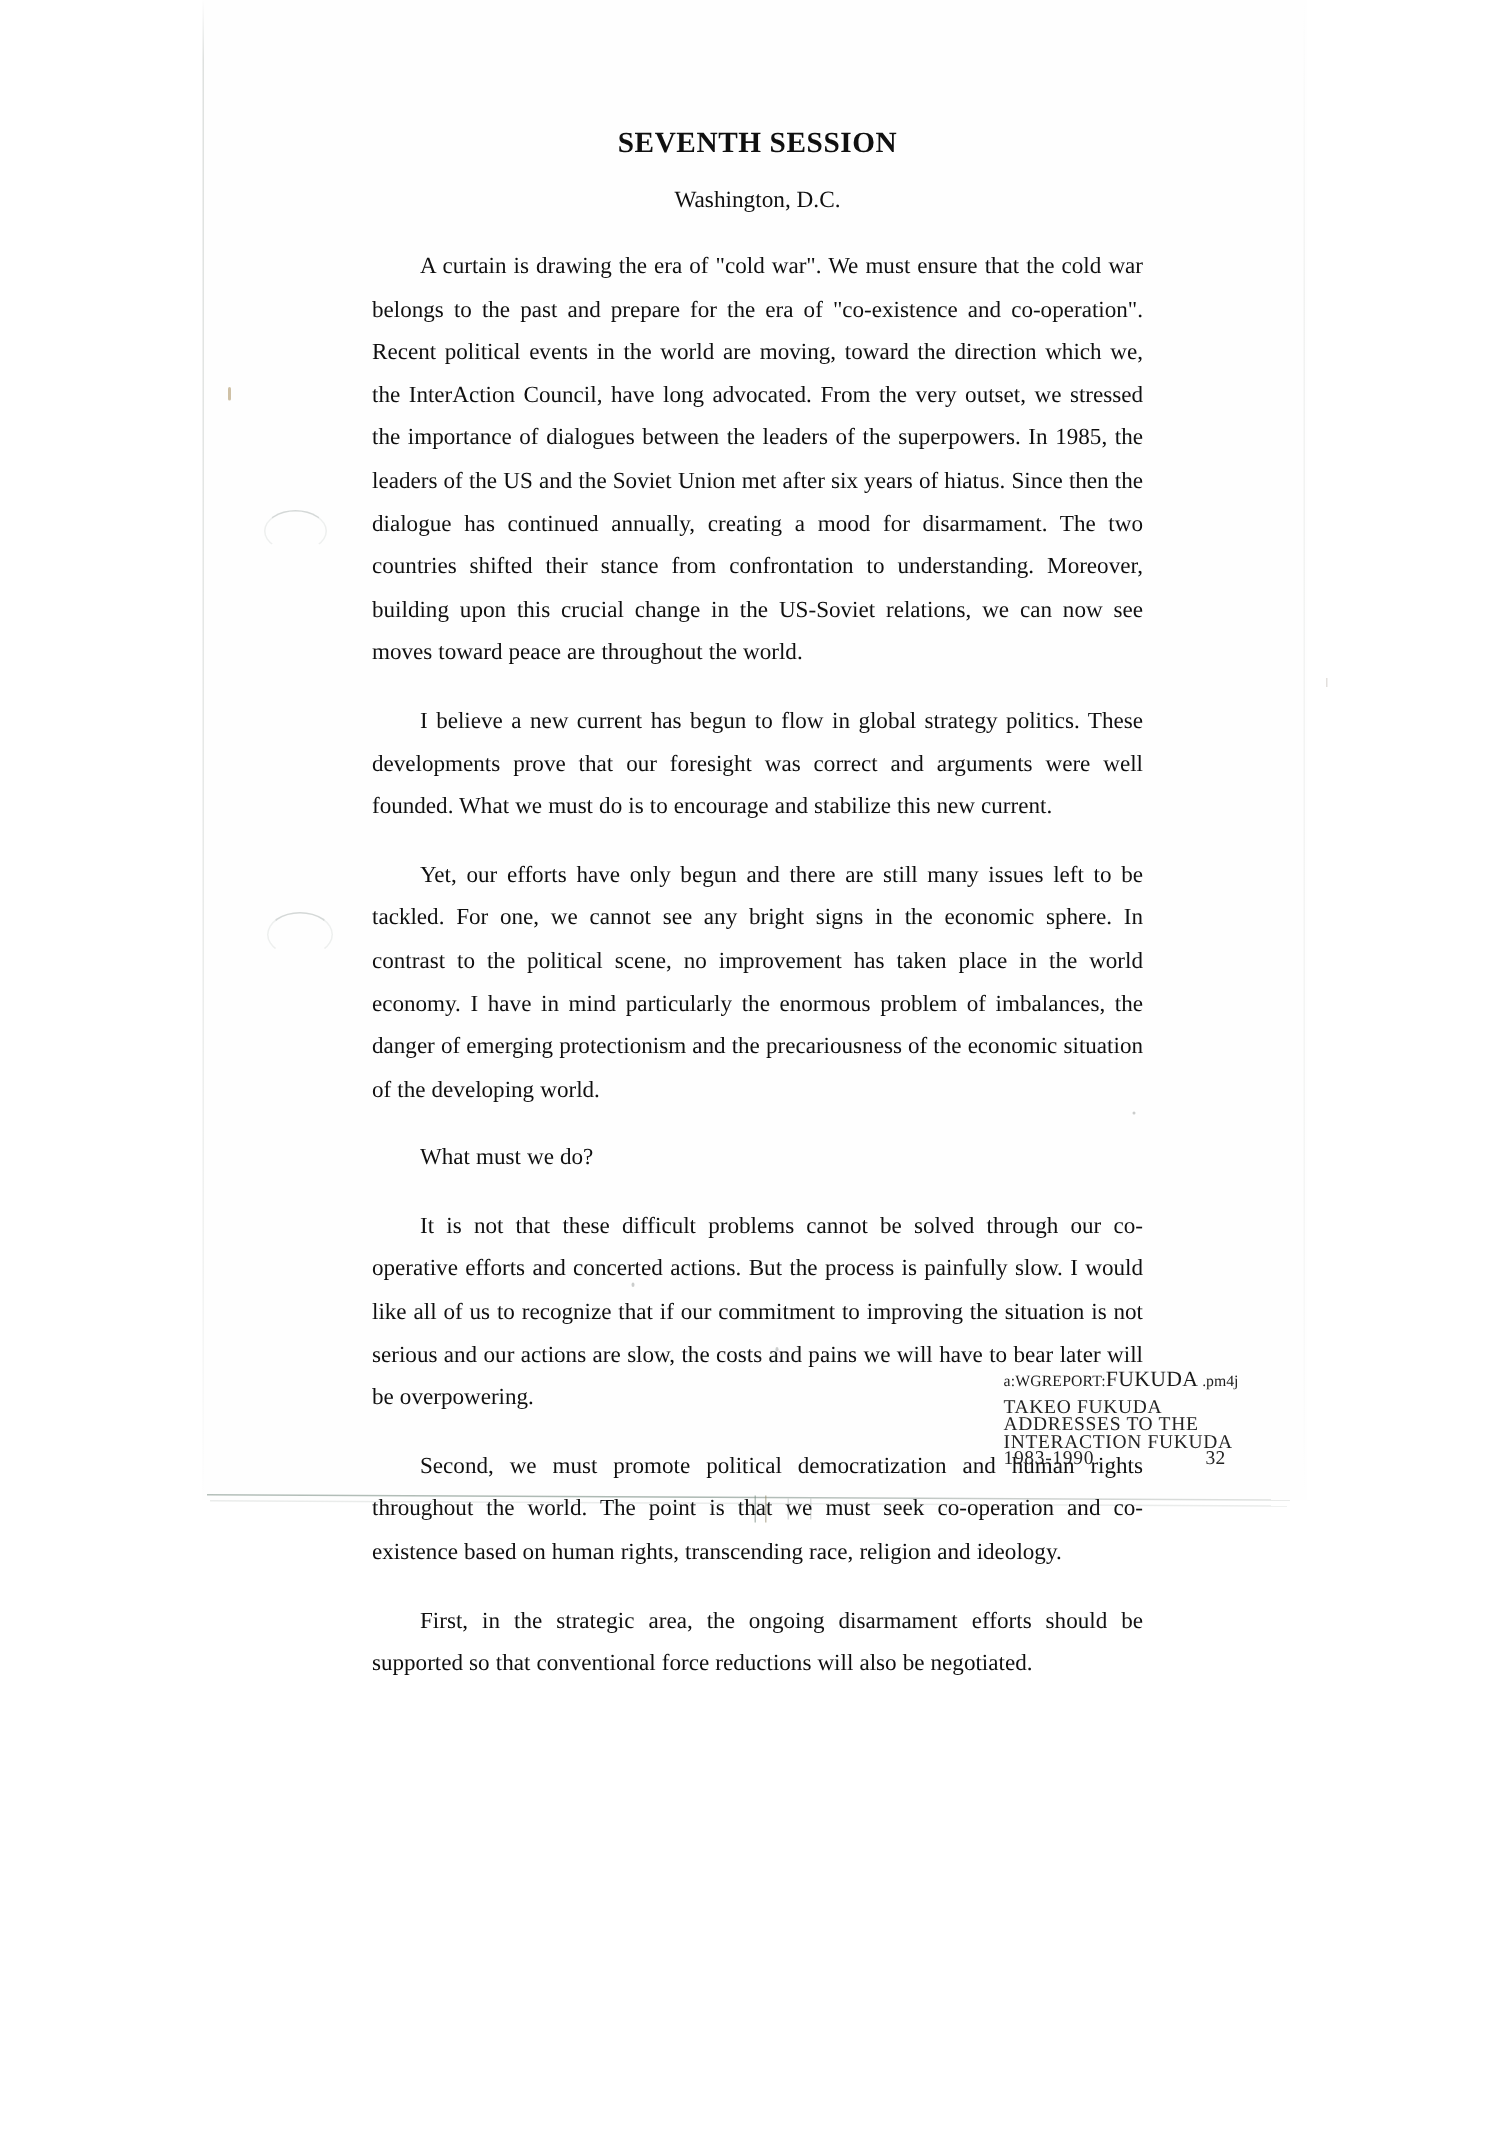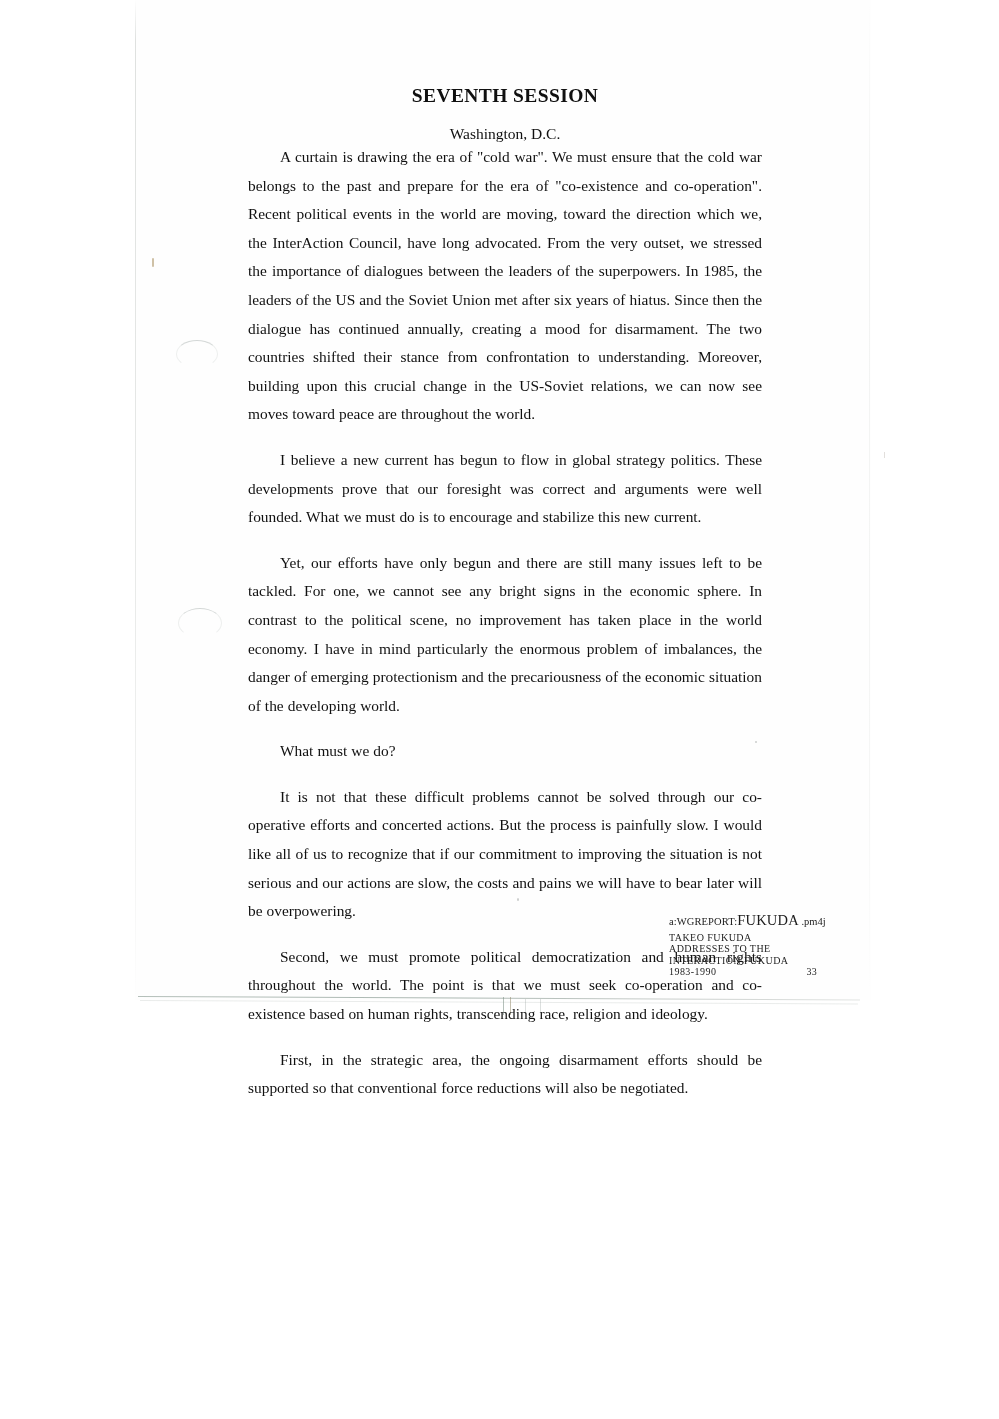--- a/index.html
+++ b/index.html
@@ -145,21 +145,21 @@
 
   p.body {
     margin: 0;
     text-indent: 32px;
     text-align: justify;
     font-size: 15.4px;
     line-height: 28.6px;
     font-family: "Liberation Serif", serif;
     word-spacing: 0.2px;
   }
-  p.body.first { }
+  p.body.first { margin-top: 21px; }
   p.body + p.body { margin-top: 17px; }
   p.body.short { text-align: left; }
 
   
   .footer {
     position: absolute;
     left: 669px;
     top: 913px;
     width: 200px;
     font-family: "Liberation Serif", serif;
@@ -168,21 +168,21 @@
   .footer-path {
     white-space: nowrap;
     line-height: 14px;
   }
   .footer-path .small-a { font-size: 10.5px; letter-spacing: 0.1px; }
   .footer-path .big     { font-size: 14.5px; letter-spacing: 0.2px; }
   .footer-path .ext     { font-size: 10.5px; text-align: right; }
 
   .footer-meta {
     margin-top: 3px;
-    font-size: 10px;
+    font-size: 13px;
     line-height: 11.4px;
     letter-spacing: 0.45px;
     color: #232323;
   }
   .footer-meta .row {
     white-space: nowrap;
   }
   .footer-last {
     display: flex;
     width: 148px;
@@ -242,18 +242,18 @@
   <div class="footer">
     <div class="footer-path">
       <span class="small-a">a:WGREPORT:</span><span class="big">FUKUDA</span><span class="ext"> .pm4j</span>
     </div>
     <div class="footer-meta">
       <div class="row">TAKEO FUKUDA</div>
       <div class="row">ADDRESSES TO THE</div>
       <div class="row">INTERACTION  FUKUDA</div>
       <div class="footer-last">
         <span>1983-1990</span>
-        <span class="pageno">33</span>
+        <span class="pageno">32</span>
       </div>
     </div>
   </div>
 
 </div>
 
 </body></html>

